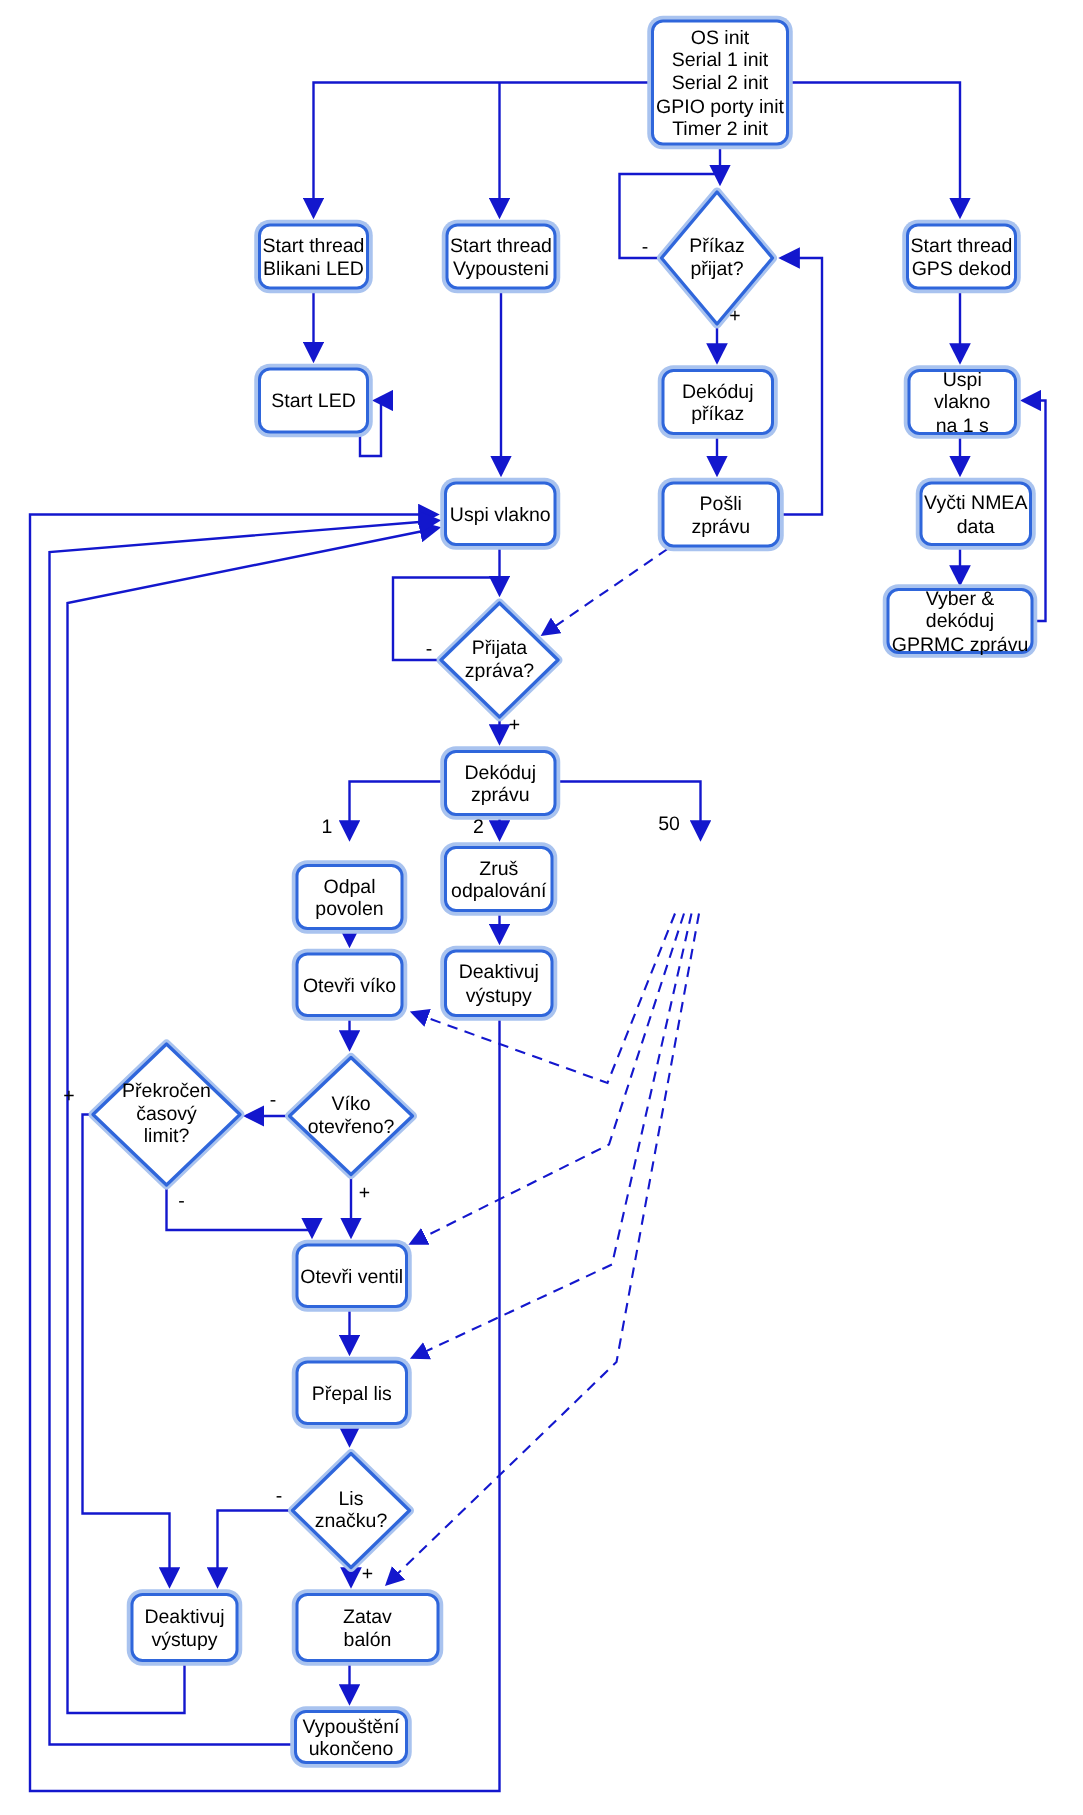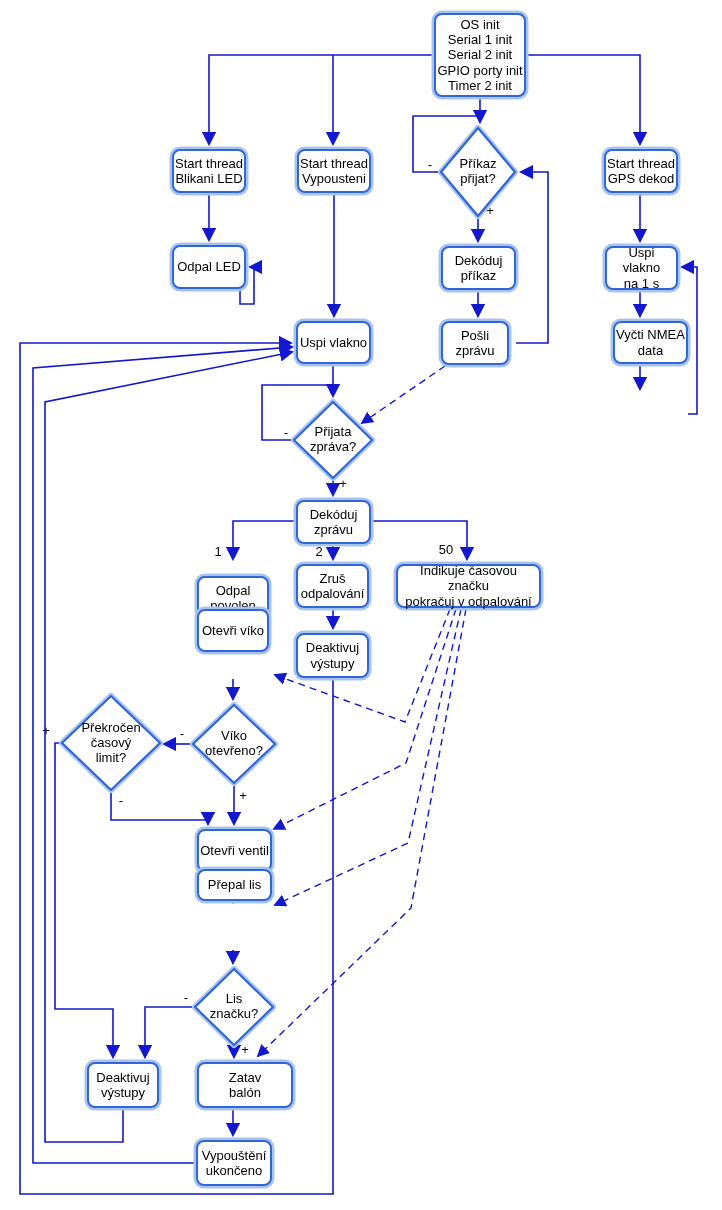--- a/index.html
+++ b/index.html
@@ -88,52 +88,52 @@
     </g>
   </svg>
 
   <div class="node" style="left:434px;top:13px;width:92px;height:84px">OS init
 Serial 1 init
 Serial 2 init
 GPIO porty init
 Timer 2 init</div>
   <div class="node" style="left:172px;top:149px;width:74px;height:44px">Start thread
 Blikani LED</div>
-  <div class="node" style="left:172px;top:245px;width:74px;height:44px">Odpal LED</div>
+  <div class="node" style="left:172px;top:245px;width:74px;height:44px">Start LED</div>
   <div class="node" style="left:297px;top:149px;width:74px;height:44px">Start thread
 Vypousteni</div>
   <div class="node" style="left:604px;top:149px;width:74px;height:44px">Start thread
 GPS dekod</div>
   <div class="node" style="left:441px;top:246px;width:75px;height:44px">Dekóduj
 příkaz</div>
-  <div class="node" style="left:441px;top:321px;width:68px;height:44px">Pošli
+  <div class="node" style="left:441px;top:321px;width:79px;height:44px">Pošli
 zprávu</div>
   <div class="node" style="left:605px;top:246px;width:73px;height:44px">Uspi vlakno
 na 1 s</div>
   <div class="node" style="left:613px;top:321px;width:75px;height:43px">Vyčti NMEA
 data</div>
+  <div class="node" style="left:591px;top:392px;width:98px;height:44px">Vyber &amp; dekóduj
+GPRMC zprávu</div>
   <div class="node" style="left:296px;top:321px;width:75px;height:43px">Uspi vlakno</div>
   <div class="node" style="left:296px;top:500px;width:75px;height:44px">Dekóduj
 zprávu</div>
   <div class="node" style="left:197px;top:576px;width:72px;height:44px">Odpal
 povolen</div>
   <div class="node" style="left:296px;top:564px;width:73px;height:44px">Zruš
 odpalování</div>
-  <div class="node" style="left:396px;top:564px;width:145px;height:44px">Indikuje časovou značku
-pokračuj v odpalování</div>
-  <div class="node" style="left:197px;top:609px;width:72px;height:43px">Otevři víko</div>
+  <div class="node" style="left:197px;top:635px;width:72px;height:43px">Otevři víko</div>
   <div class="node" style="left:296px;top:633px;width:73px;height:45px">Deaktivuj
 výstupy</div>
   <div class="node" style="left:197px;top:829px;width:75px;height:43px">Otevři ventil</div>
-  <div class="node" style="left:197px;top:869px;width:75px;height:32px">Přepal lis</div>
+  <div class="node" style="left:197px;top:907px;width:75px;height:43px">Přepal lis</div>
   <div class="node" style="left:87px;top:1062px;width:72px;height:46px">Deaktivuj
 výstupy</div>
   <div class="node" style="left:197px;top:1062px;width:96px;height:46px">Zatav
 balón</div>
-  <div class="node" style="left:196px;top:1140px;width:76px;height:46px">Vypouštění
+  <div class="node" style="left:196px;top:1140px;width:76px;height:36px">Vypouštění
 ukončeno</div>
 
   <div class="dlabel" style="left:478px;top:172px">Příkaz
 přijat?</div>
   <div class="dlabel" style="left:333px;top:440px">Přijata
 zpráva?</div>
   <div class="dlabel" style="left:234px;top:744px">Víko
 otevřeno?</div>
   <div class="dlabel" style="left:111px;top:743px">Překročen
 časový

